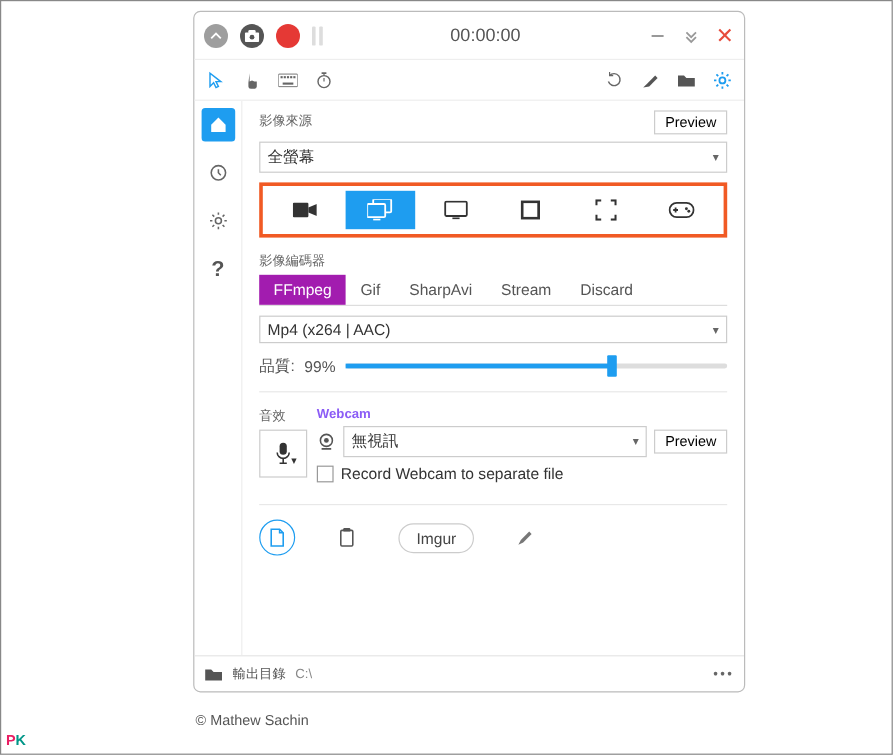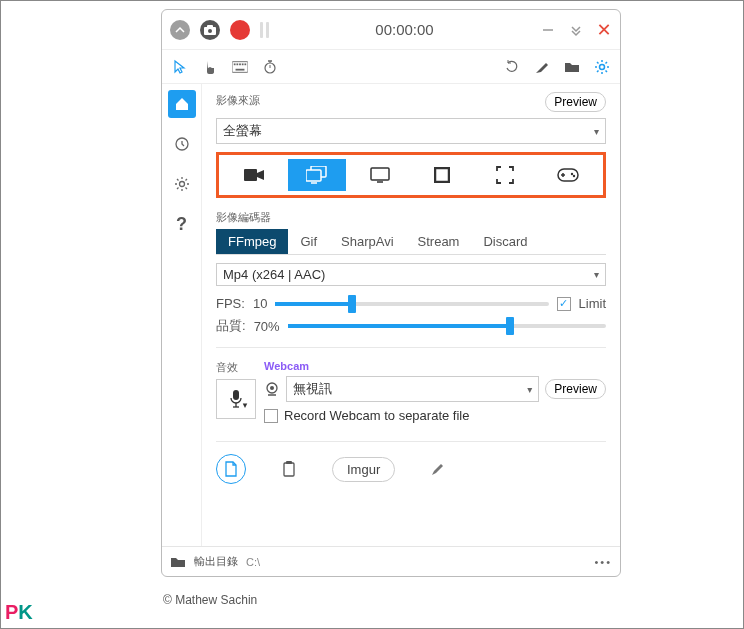--- a/index.html
+++ b/index.html
@@ -23,47 +23,47 @@
     .ico { width: 16px; height: 16px; display: inline-flex; align-items: center; justify-content: center; }
     .blue { color: #1e9df0; }
     .dark { color: #555; }
     .body { flex: 1; display: flex; overflow: hidden; }
     .sidenav { width: 40px; border-right: 1px solid #eee; display: flex; flex-direction: column; align-items: center; padding-top: 6px; gap: 12px; }
     .sidenav .nav-btn { width: 28px; height: 28px; display: flex; align-items: center; justify-content: center; border-radius: 3px; color: #666; }
     .sidenav .nav-btn.active { background: #1e9df0; color: #fff; }
     .content { flex: 1; padding: 8px 14px 8px 14px; overflow-y: auto; }
     .row { display: flex; align-items: center; gap: 6px; margin-bottom: 6px; }
     .section-title { color: #666; font-size: 11px; margin-bottom: 4px; }
-    .preview-btn { border: 1px solid #ccc; padding: 2px 8px; font-size: 12px; background: #fff; border-radius: 10px; }
+    .preview-btn { border: 1px solid #ccc; padding: 2px 8px; font-size: 12px; background: #fff; border-radius: 0; }
     .select { border: 1px solid #ccc; padding: 3px 6px; width: 100%; font-size: 13px; display: flex; justify-content: space-between; align-items: center; background: #fff; }
     .select .chev { color: #666; font-size: 10px; }
     .mode-row { border: 3px solid #f15a24; padding: 4px 6px; display: flex; gap: 4px; margin: 8px 0 12px 0; }
     .mode-btn { flex: 1; height: 32px; display: flex; align-items: center; justify-content: center; color: #333; }
     .mode-btn.active { background: #1e9df0; color: #fff; }
     .tabs { display: flex; border-bottom: 1px solid #ddd; margin-bottom: 8px; }
     .tab { padding: 5px 12px; font-size: 13px; color: #555; }
-    .tab.active { background: #0c4a6e; color: #fff; }
+    .tab.active { background: #a21caf; color: #fff; }
     .slider-row { display: flex; align-items: center; gap: 8px; margin: 6px 0; font-size: 13px; color: #555; }
     .slider-track { flex: 1; height: 4px; background: #ddd; position: relative; border-radius: 2px; }
     .slider-fill { position: absolute; height: 100%; background: #1e9df0; left: 0; }
     .slider-thumb { position: absolute; width: 8px; height: 18px; background: #1e9df0; top: -7px; transform: translateX(-50%); border-radius: 1px; }
     .chk { width: 14px; height: 14px; border: 1px solid #999; background: #fff; display: inline-flex; align-items: center; justify-content: center; font-size: 11px; }
     .chk.checked::after { content: "✓"; color: #1e9df0; }
     .hr { border: none; border-top: 1px solid #e8e8e8; margin: 12px 0; }
     .audio-box { width: 40px; height: 40px; border: 1px solid #ccc; display: flex; align-items: center; justify-content: center; font-size: 18px; }
     .audio-box .sub-chev { font-size: 9px; position: absolute; margin-left: 18px; margin-top: 12px; }
     .webcam-area { flex: 1; }
     .pill { border: 1px solid #ccc; padding: 4px 14px; border-radius: 14px; font-size: 13px; color: #444; }
     .icon-btn-sm { width: 28px; height: 28px; display: flex; align-items: center; justify-content: center; border: 1px solid transparent; border-radius: 3px; color: #555; }
     .icon-btn-outline { width: 30px; height: 30px; border: 1px solid #1e9df0; border-radius: 50%; display: flex; align-items: center; justify-content: center; color: #1e9df0; }
     .footer { height: 30px; border-top: 1px solid #e5e5e5; display: flex; align-items: center; padding: 0 8px; gap: 8px; font-size: 11px; color: #555; }
     .footer .path { flex: 1; color: #888; }
     .footer .more { letter-spacing: 2px; color: #666; }
     .copyright { position: absolute; left: 162px; top: 592px; font-size: 12px; color: #555; }
-    .pk-logo { position: absolute; left: 4px; bottom: 4px; font-size: 20px; font-weight: 700; }
+    .pk-logo { position: absolute; left: 4px; bottom: 4px; font-size: 12px; font-weight: 700; }
     .pk-logo .p { color: #e91e63; }
     .pk-logo .k { color: #009688; }
     svg { display: block; }
     .gap { height: 4px; }
   </style>
 </head>
 <body>
 
 <div class="frame">
   <div class="app">
@@ -240,34 +240,24 @@
           <div class="tab">SharpAvi</div>
           <div class="tab">Stream</div>
           <div class="tab">Discard</div>
         </div>
         <div class="select">
           <span>Mp4 (x264 | AAC)</span>
           <span class="chev">▾</span>
         </div>
         <div class="gap"></div>
 
-        <div class="slider-row">
-          <span>FPS:</span>
-          <span>10</span>
-          <div class="slider-track">
-            <div class="slider-fill" style="width:28%"></div>
-            <div class="slider-thumb" style="left:28%"></div>
-          </div>
-          <span class="chk checked"></span>
-          <span>Limit</span>
-        </div>
 
         <div class="slider-row">
           <span>品質:</span>
-          <span>70%</span>
+          <span>99%</span>
           <div class="slider-track">
             <div class="slider-fill" style="width:70%"></div>
             <div class="slider-thumb" style="left:70%"></div>
           </div>
         </div>
 
         <hr class="hr">
 
         <div class="row" style="align-items:flex-start; gap:8px;">
           <div>

